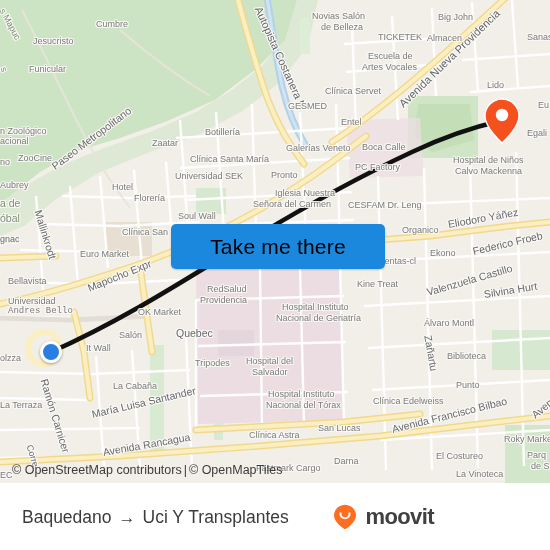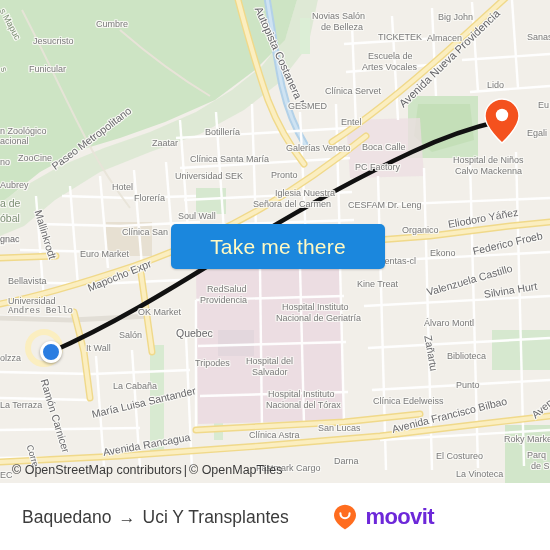--- a/index.html
+++ b/index.html
@@ -66,21 +66,21 @@
     z-index: 41;
   }
 
   
   #take-me-there {
     position: absolute;
     left: 171px; top: 224px;
     width: 214px; height: 45px;
     background: #1b87dd;
     border: none; border-radius: 5px;
-    color: #fef9c3;
+    color: #000000;
     font-family: "Liberation Sans", sans-serif;
     font-size: 21px;
     letter-spacing: .2px;
     text-align: center;
     line-height: 45px;
     cursor: pointer;
     z-index: 60;
     box-shadow: 0 1px 2px rgba(0,0,0,.18);
     padding: 0;
   }
@@ -118,21 +118,21 @@
   #route-summary .arrow { padding: 0 7px; color: #3c3c3c; font-size: 17px; }
   #moovit-logo {
     position: absolute;
     right: 16px; top: 50%;
     transform: translateY(-50%);
     display: flex; align-items: center;
   }
   #moovit-logo .wordmark {
     font-size: 22px;
     font-weight: bold;
-    color: #6d28d9;
+    color: #404040;
     letter-spacing: -.6px;
     margin-left: 8px;
   }
 </style>
 </head>
 <body>
 
 <div id="app">
 
   <div id="map">

